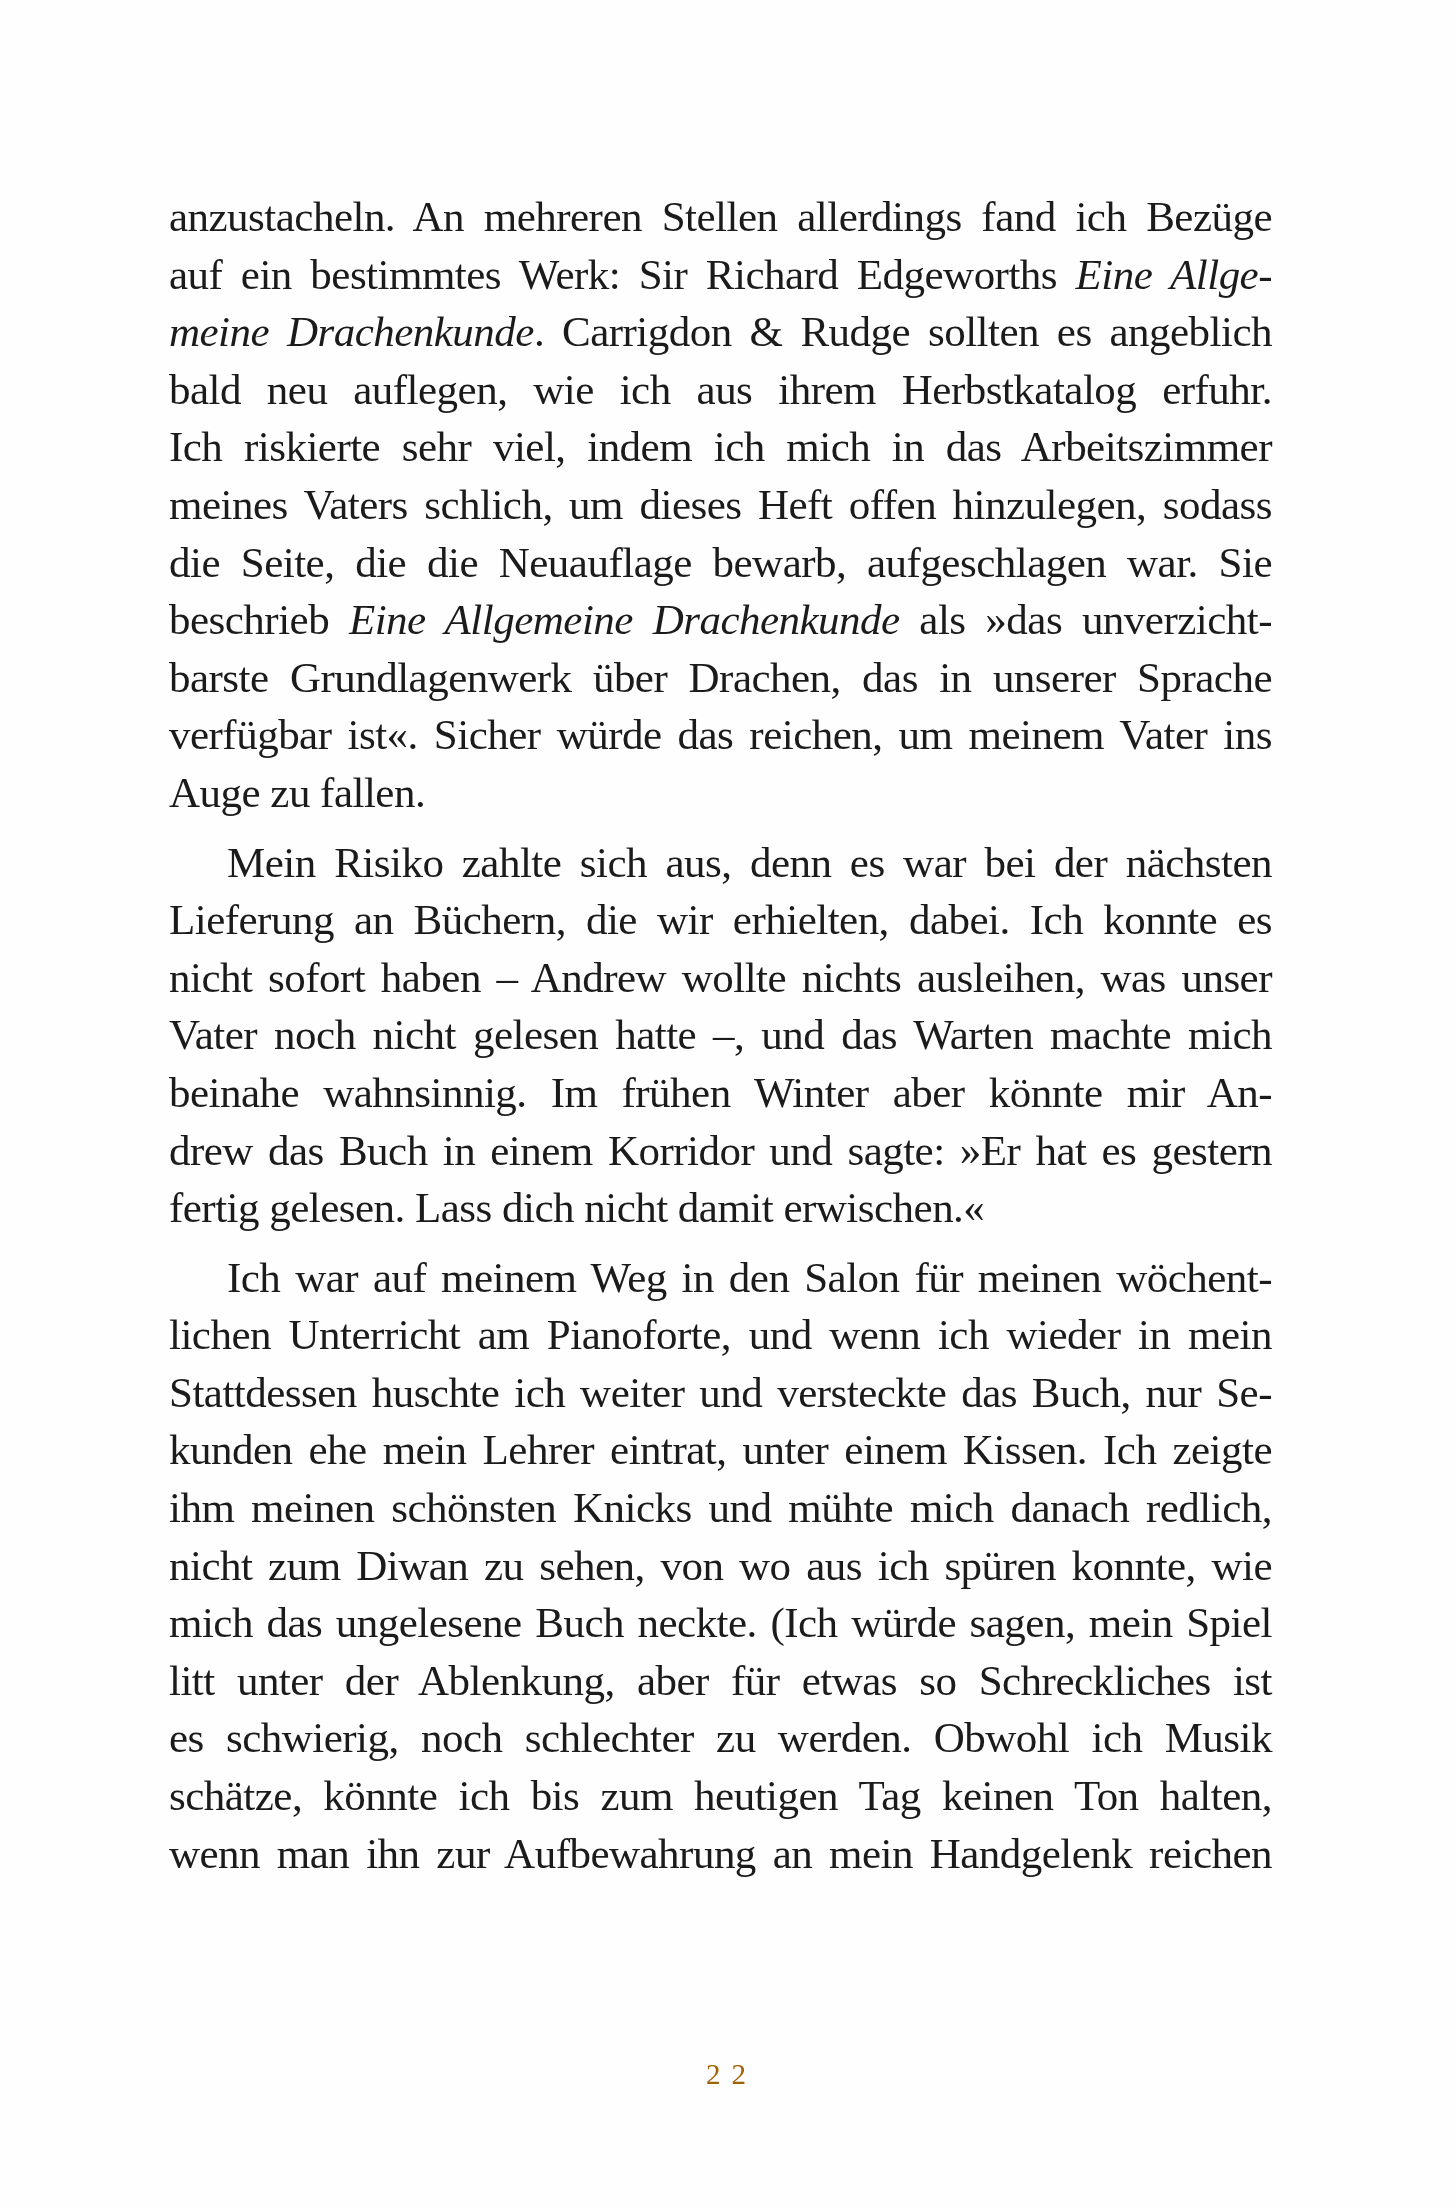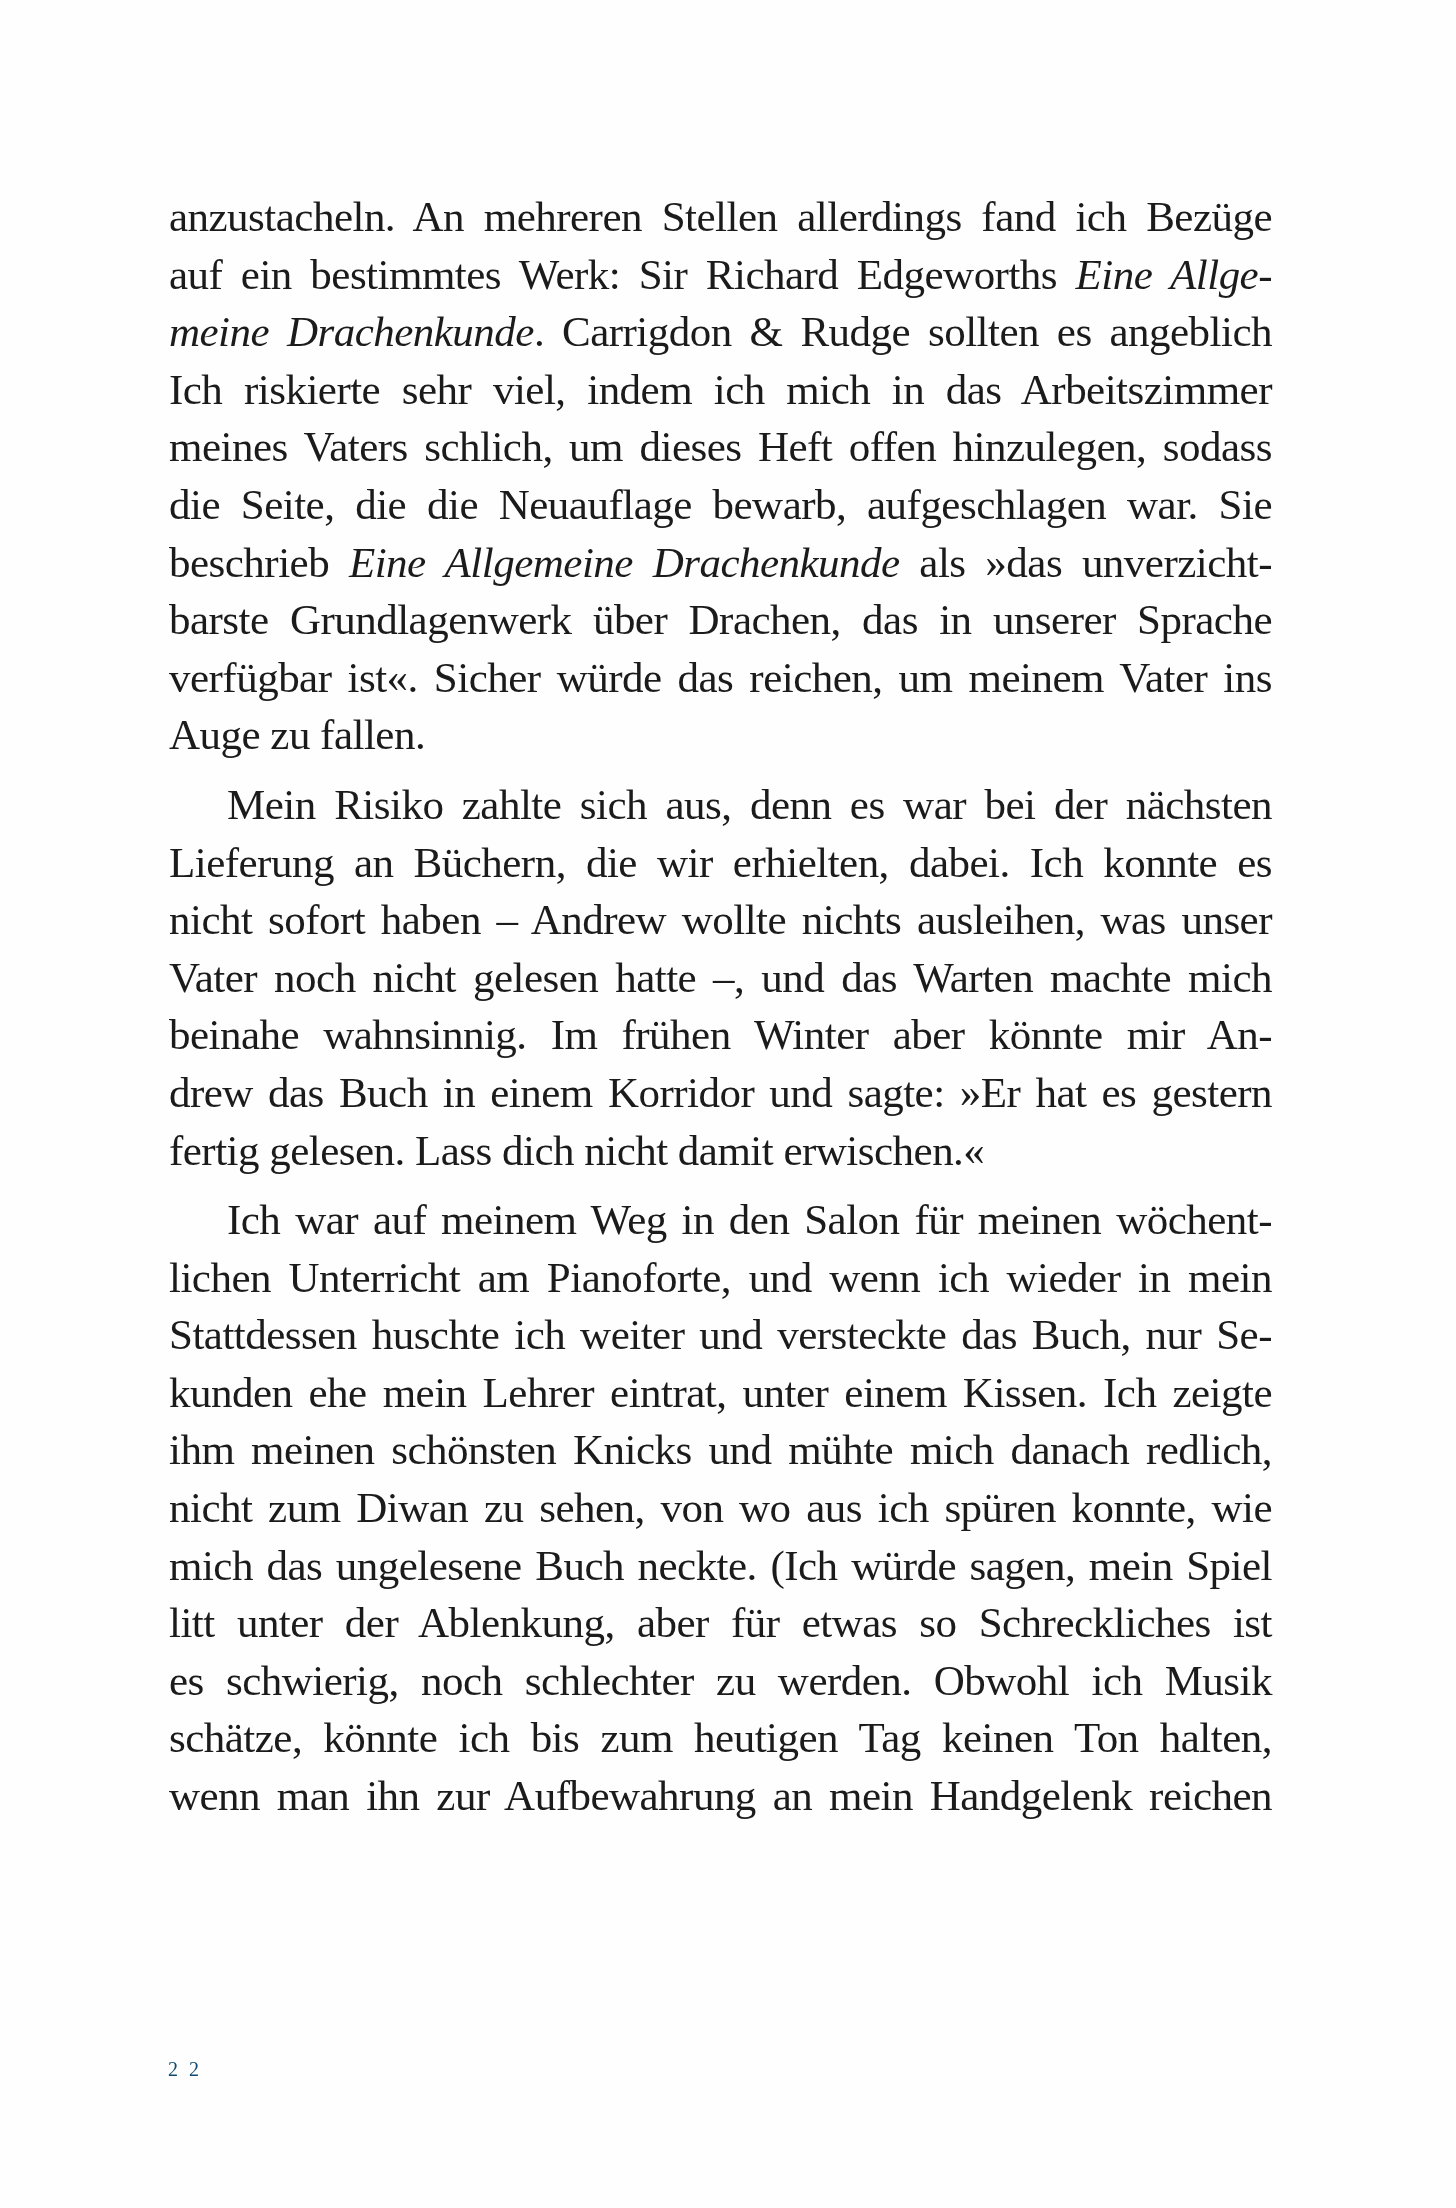--- a/index.html
+++ b/index.html
@@ -42,36 +42,37 @@
     padding-left: 58px;
   }
   .italic {
     font-style: italic;
   }
   .page-number {
     position: absolute;
     left: 157px;
     width: 1127px;
     top: 2058px;
-    text-align: left;
-    font-size: 20px;
+    text-align: center;
+    font-size: 29px;
     letter-spacing: 11px;
     padding-left: 11px; 
-    color: #0c4a6e;
+    color: #a16207;
   }
 </style>
 </head>
 <body>
 
 <div class="page">
   <div class="text-block" id="text-block">
       <div class="paragraph">
         <div class="line"><span>anzustacheln. An mehreren Stellen allerdings fand ich Bezüge</span></div>
         <div class="line"><span>auf ein bestimmtes Werk: Sir Richard Edgeworths </span><span class="italic">Eine Allge-</span></div>
         <div class="line"><span class="italic">meine Drachenkunde</span><span>. Carrigdon &amp; Rudge sollten es angeblich</span></div>
+        <div class="line"><span>bald neu auflegen, wie ich aus ihrem Herbstkatalog erfuhr.</span></div>
         <div class="line"><span>Ich riskierte sehr viel, indem ich mich in das Arbeitszimmer</span></div>
         <div class="line"><span>meines Vaters schlich, um dieses Heft offen hinzulegen, sodass</span></div>
         <div class="line"><span>die Seite, die die Neuauflage bewarb, aufgeschlagen war. Sie</span></div>
         <div class="line"><span>beschrieb </span><span class="italic">Eine Allgemeine Drachenkunde</span><span> als »das unverzicht-</span></div>
         <div class="line"><span>barste Grundlagenwerk über Drachen, das in unserer Sprache</span></div>
         <div class="line"><span>verfügbar ist«. Sicher würde das reichen, um meinem Vater ins</span></div>
         <div class="line para-end"><span>Auge zu fallen.</span></div>
       </div>
       <div class="paragraph">
         <div class="line indented"><span>Mein Risiko zahlte sich aus, denn es war bei der nächsten</span></div>

